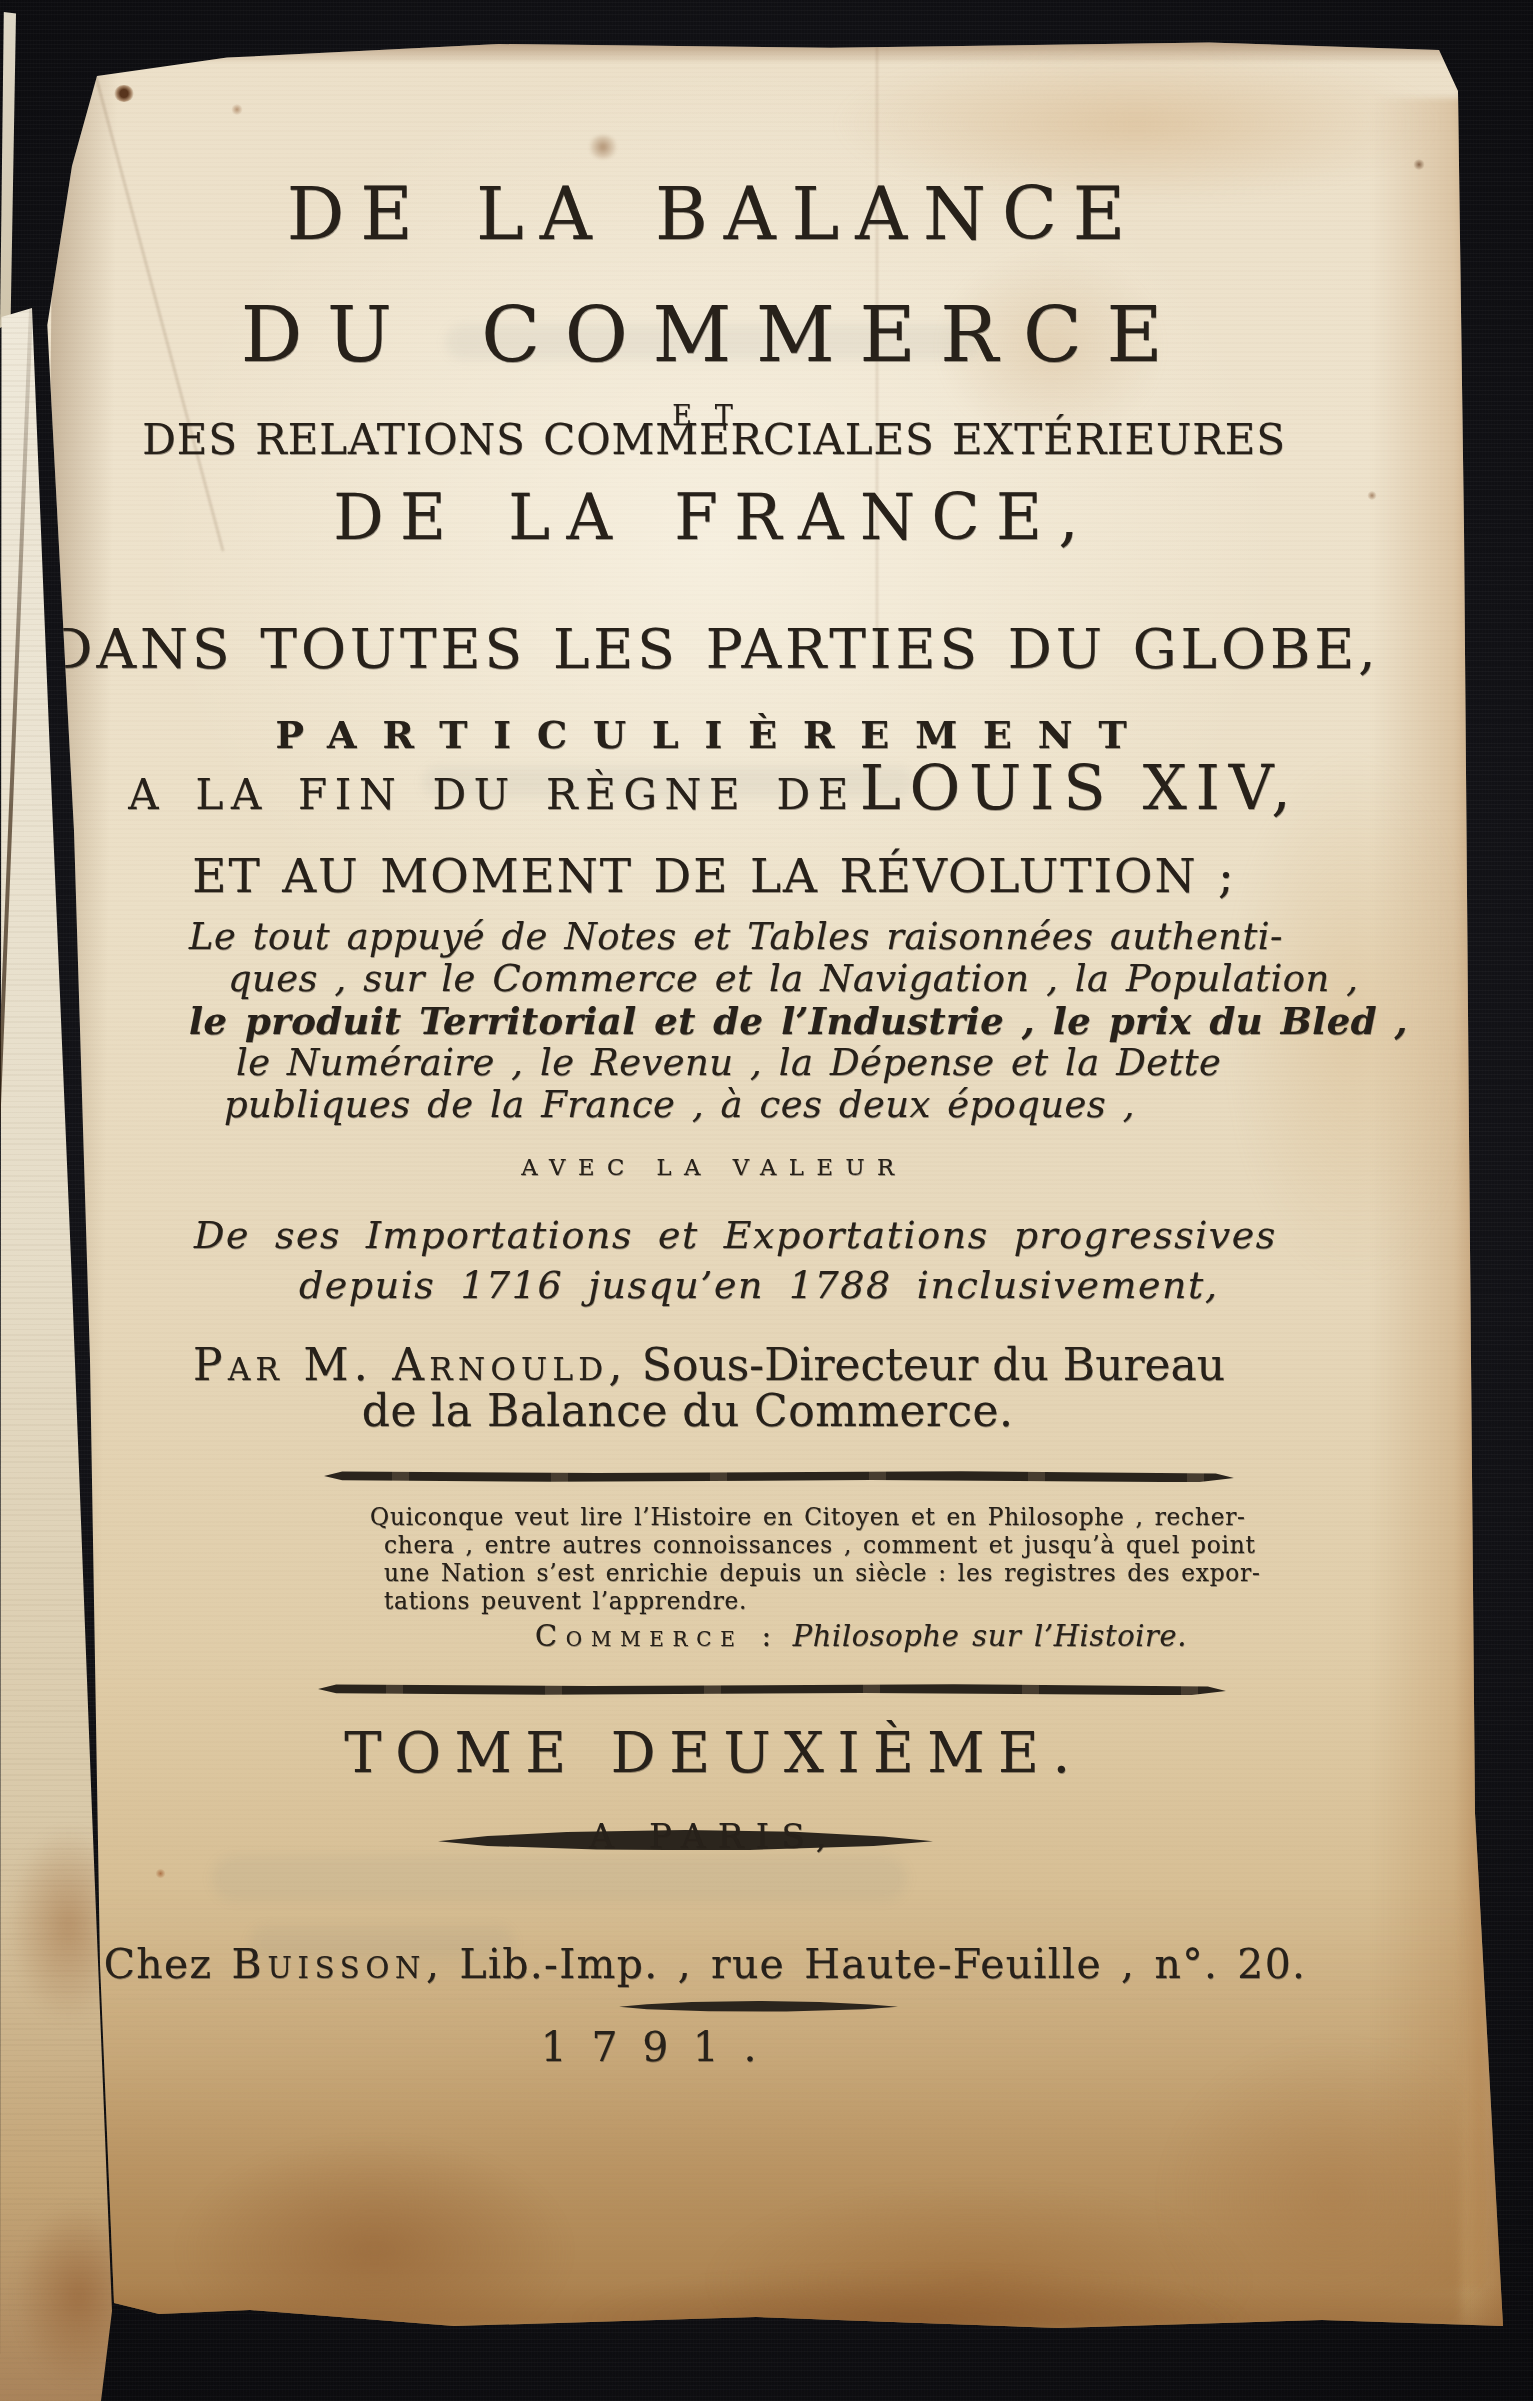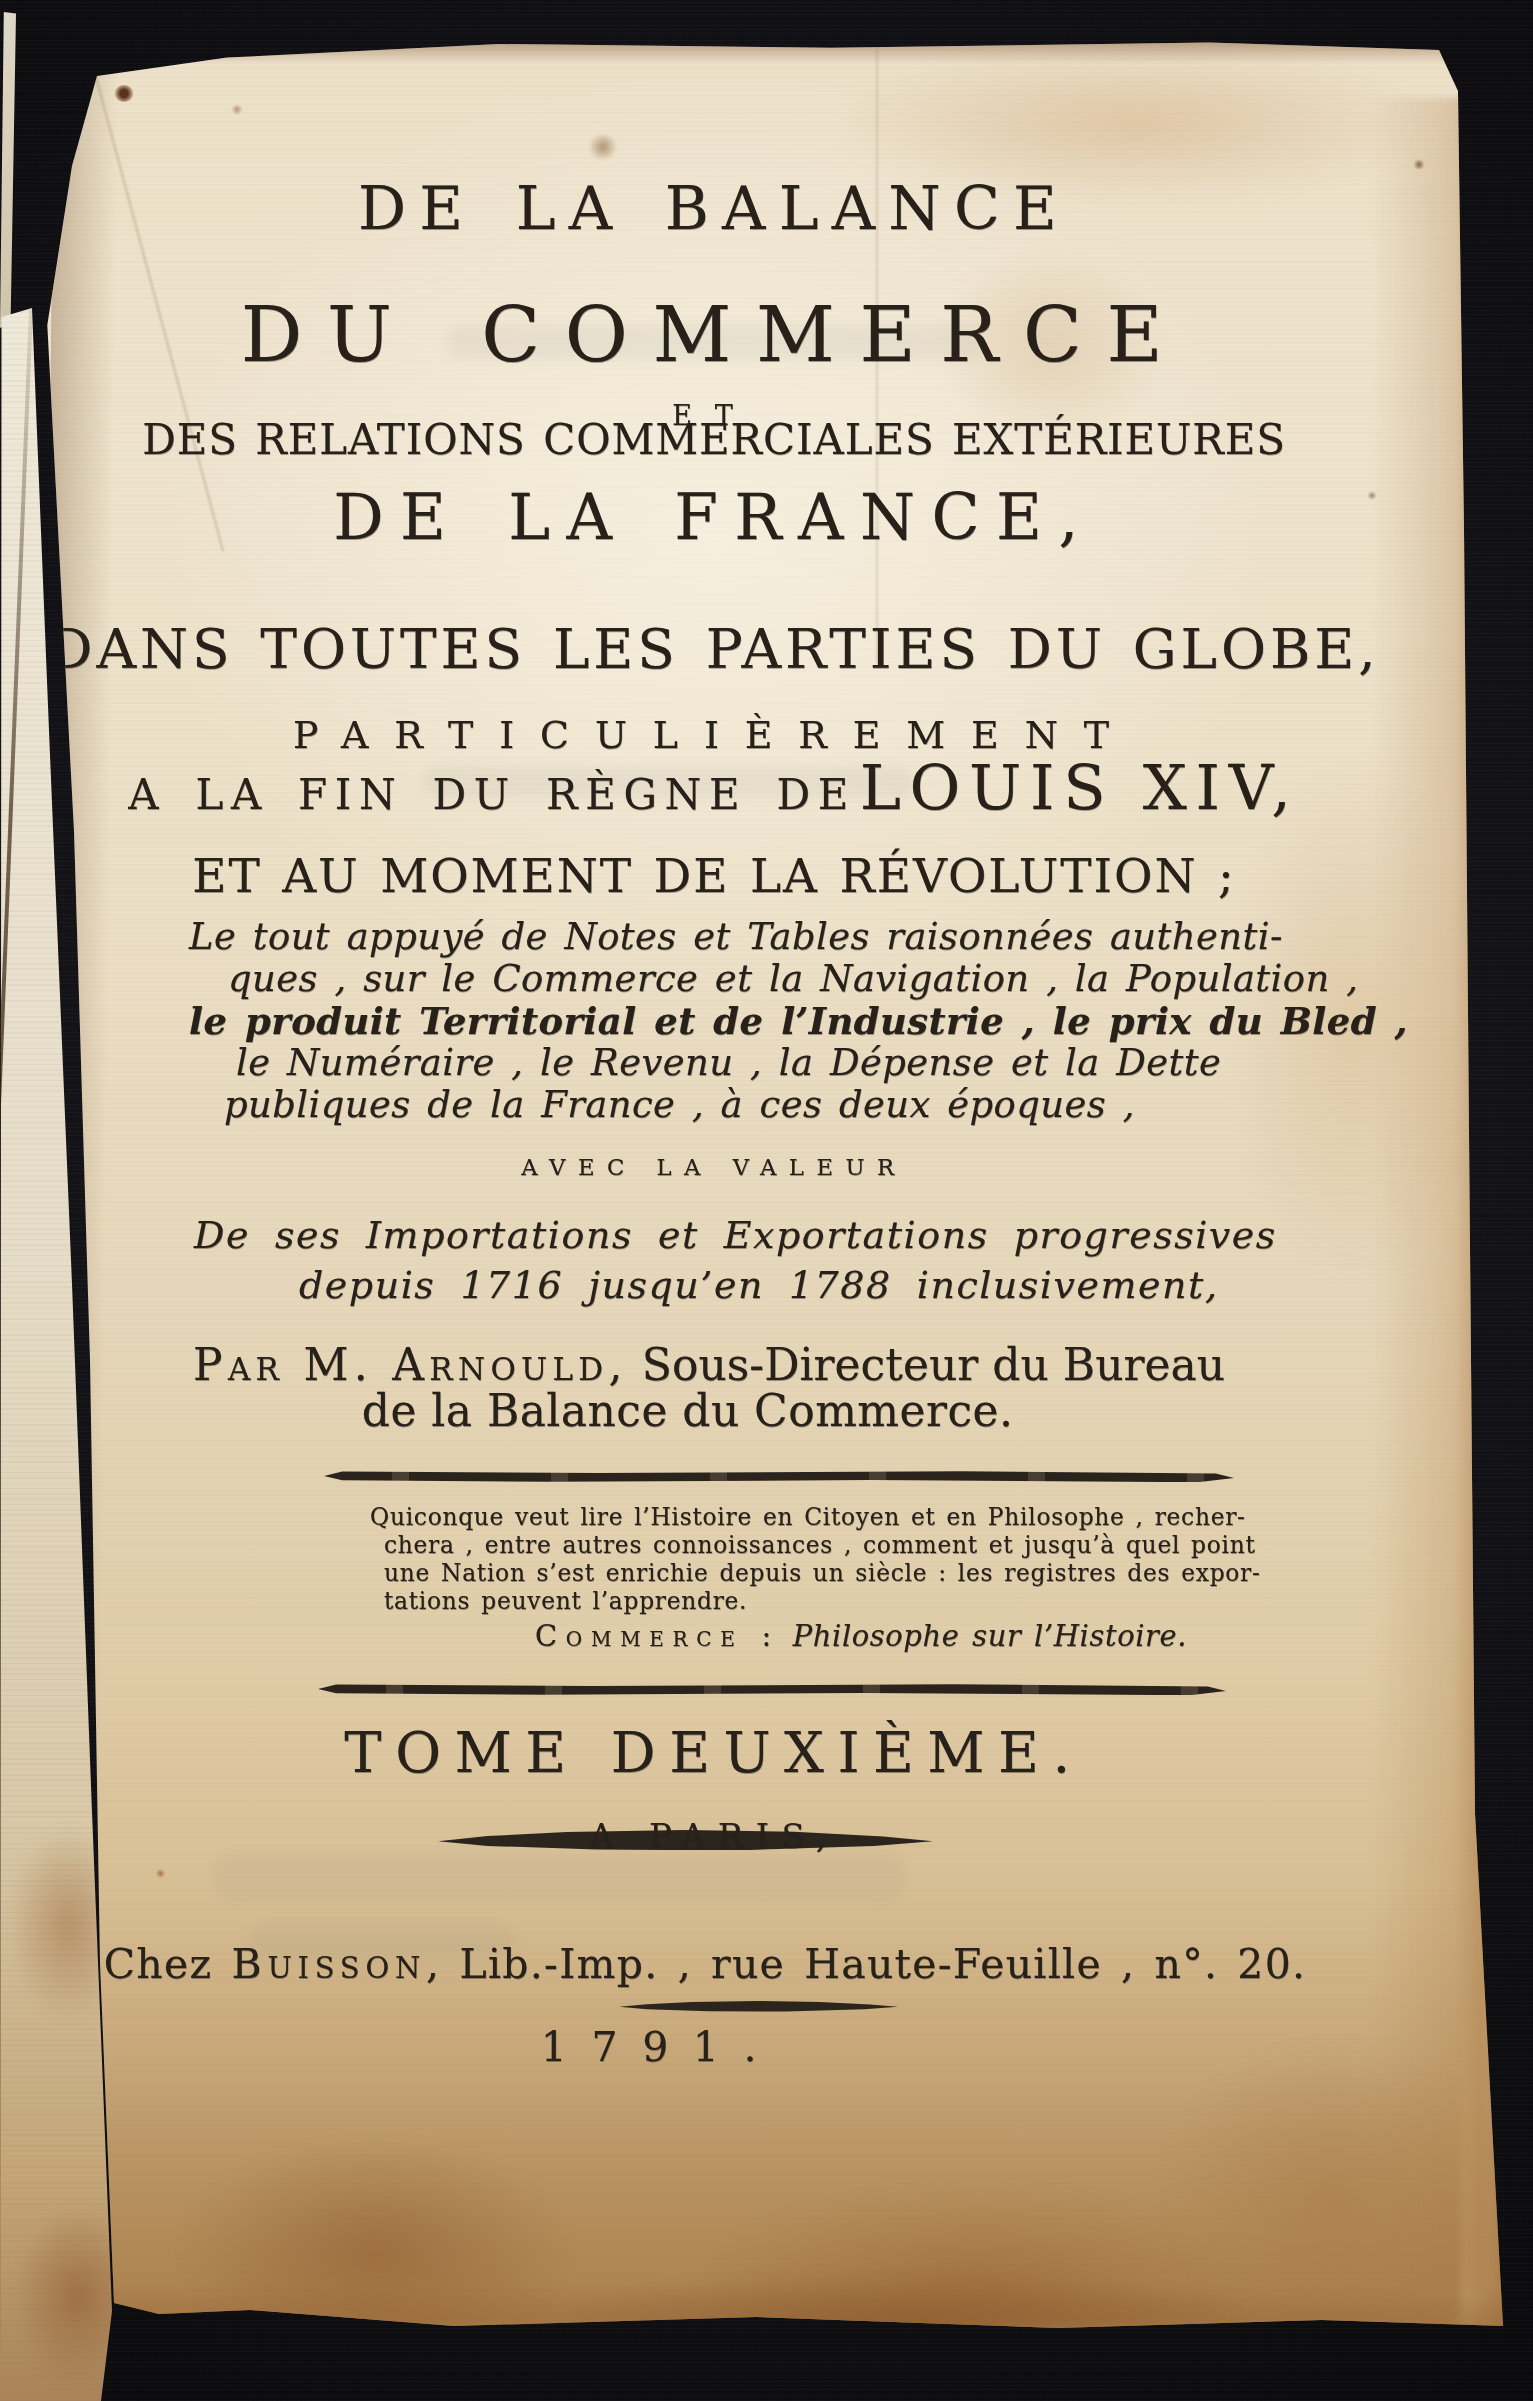--- a/index.html
+++ b/index.html
@@ -61,27 +61,27 @@
   .shade.bottom{left:0;bottom:0;width:100%;height:53px;background:linear-gradient(0deg,rgba(140,90,45,.45),rgba(140,90,45,0));}
   .stain{position:absolute;border-radius:50%;pointer-events:none;}
   .crease-diag{position:absolute;left:53px;top:39px;width:2.3px;height:491px;transform-origin:top left;
     transform:rotate(-15deg);background:rgba(90,60,32,.22);filter:blur(1.1px);}
   .crease-vert{position:absolute;left:834px;top:6px;width:1.5px;height:619px;background:rgba(120,90,55,.18);filter:blur(0.9px);}
   .ghost{position:absolute;background:rgba(120,132,122,.08);filter:blur(5.3px);border-radius:22.7px;pointer-events:none;}
   
   .textcol{position:absolute;left:0;top:0;width:1465px;height:2299px;color:#27211a;}
   .line{position:absolute;left:0;width:1344px;text-align:center;line-height:1;white-space:nowrap;}
   .ink{color:#27211a;text-shadow:0.5px 0.6px 0.5px rgba(39,33,26,.4),-0.2px -0.2px 0.3px rgba(39,33,26,.28);}
-  .t1{top:140px;font-size:60px;letter-spacing:.22em;word-spacing:.12em;}
+  .t1{top:140px;font-size:72px;letter-spacing:.22em;word-spacing:.12em;}
   .t2{top:258px;font-size:77px;letter-spacing:.32em;word-spacing:.2em;}
   .et{top:364px;font-size:27px;letter-spacing:.85em;}
   .rel{top:381px;font-size:42px;letter-spacing:.02em;word-spacing:.08em;}
   .fra{top:448px;font-size:63px;letter-spacing:.26em;word-spacing:.15em;}
   .glo{top:584px;font-size:55px;letter-spacing:.07em;word-spacing:.1em;}
-  .par{top:678px;font-size:38px;letter-spacing:.68em;}
+  .par{top:678px;font-size:38px;letter-spacing:.68em;font-weight:bold;}
   .lou{top:719px;line-height:62px;}
   .lou .pfx{font-size:42px;letter-spacing:.18em;word-spacing:.2em;}
   .lou .king{font-size:62px;letter-spacing:.14em;}
   .rev{top:814px;font-size:47px;letter-spacing:.04em;word-spacing:.08em;}
   .summary{position:absolute;left:147px;top:878px;width:1118px;font-style:italic;font-size:37px;line-height:42px;letter-spacing:.01em;word-spacing:.12em;white-space:nowrap;}
   .summary .i1{margin-left:39px;}.summary .i2{font-weight:bold;}.summary .i3{margin-left:47px;}.summary .i4{margin-left:35px;}
   .avec{top:1118px;font-size:22.7px;letter-spacing:.55em;}
   .val1{position:absolute;left:152px;top:1175px;font-size:38px;font-style:italic;letter-spacing:.04em;word-spacing:.3em;white-space:nowrap;}
   .val2{position:absolute;left:257px;top:1225px;font-size:38px;font-style:italic;letter-spacing:.04em;word-spacing:.3em;white-space:nowrap;}
   .auth1{position:absolute;left:151px;top:1304px;font-size:44px;line-height:45px;white-space:nowrap;}

